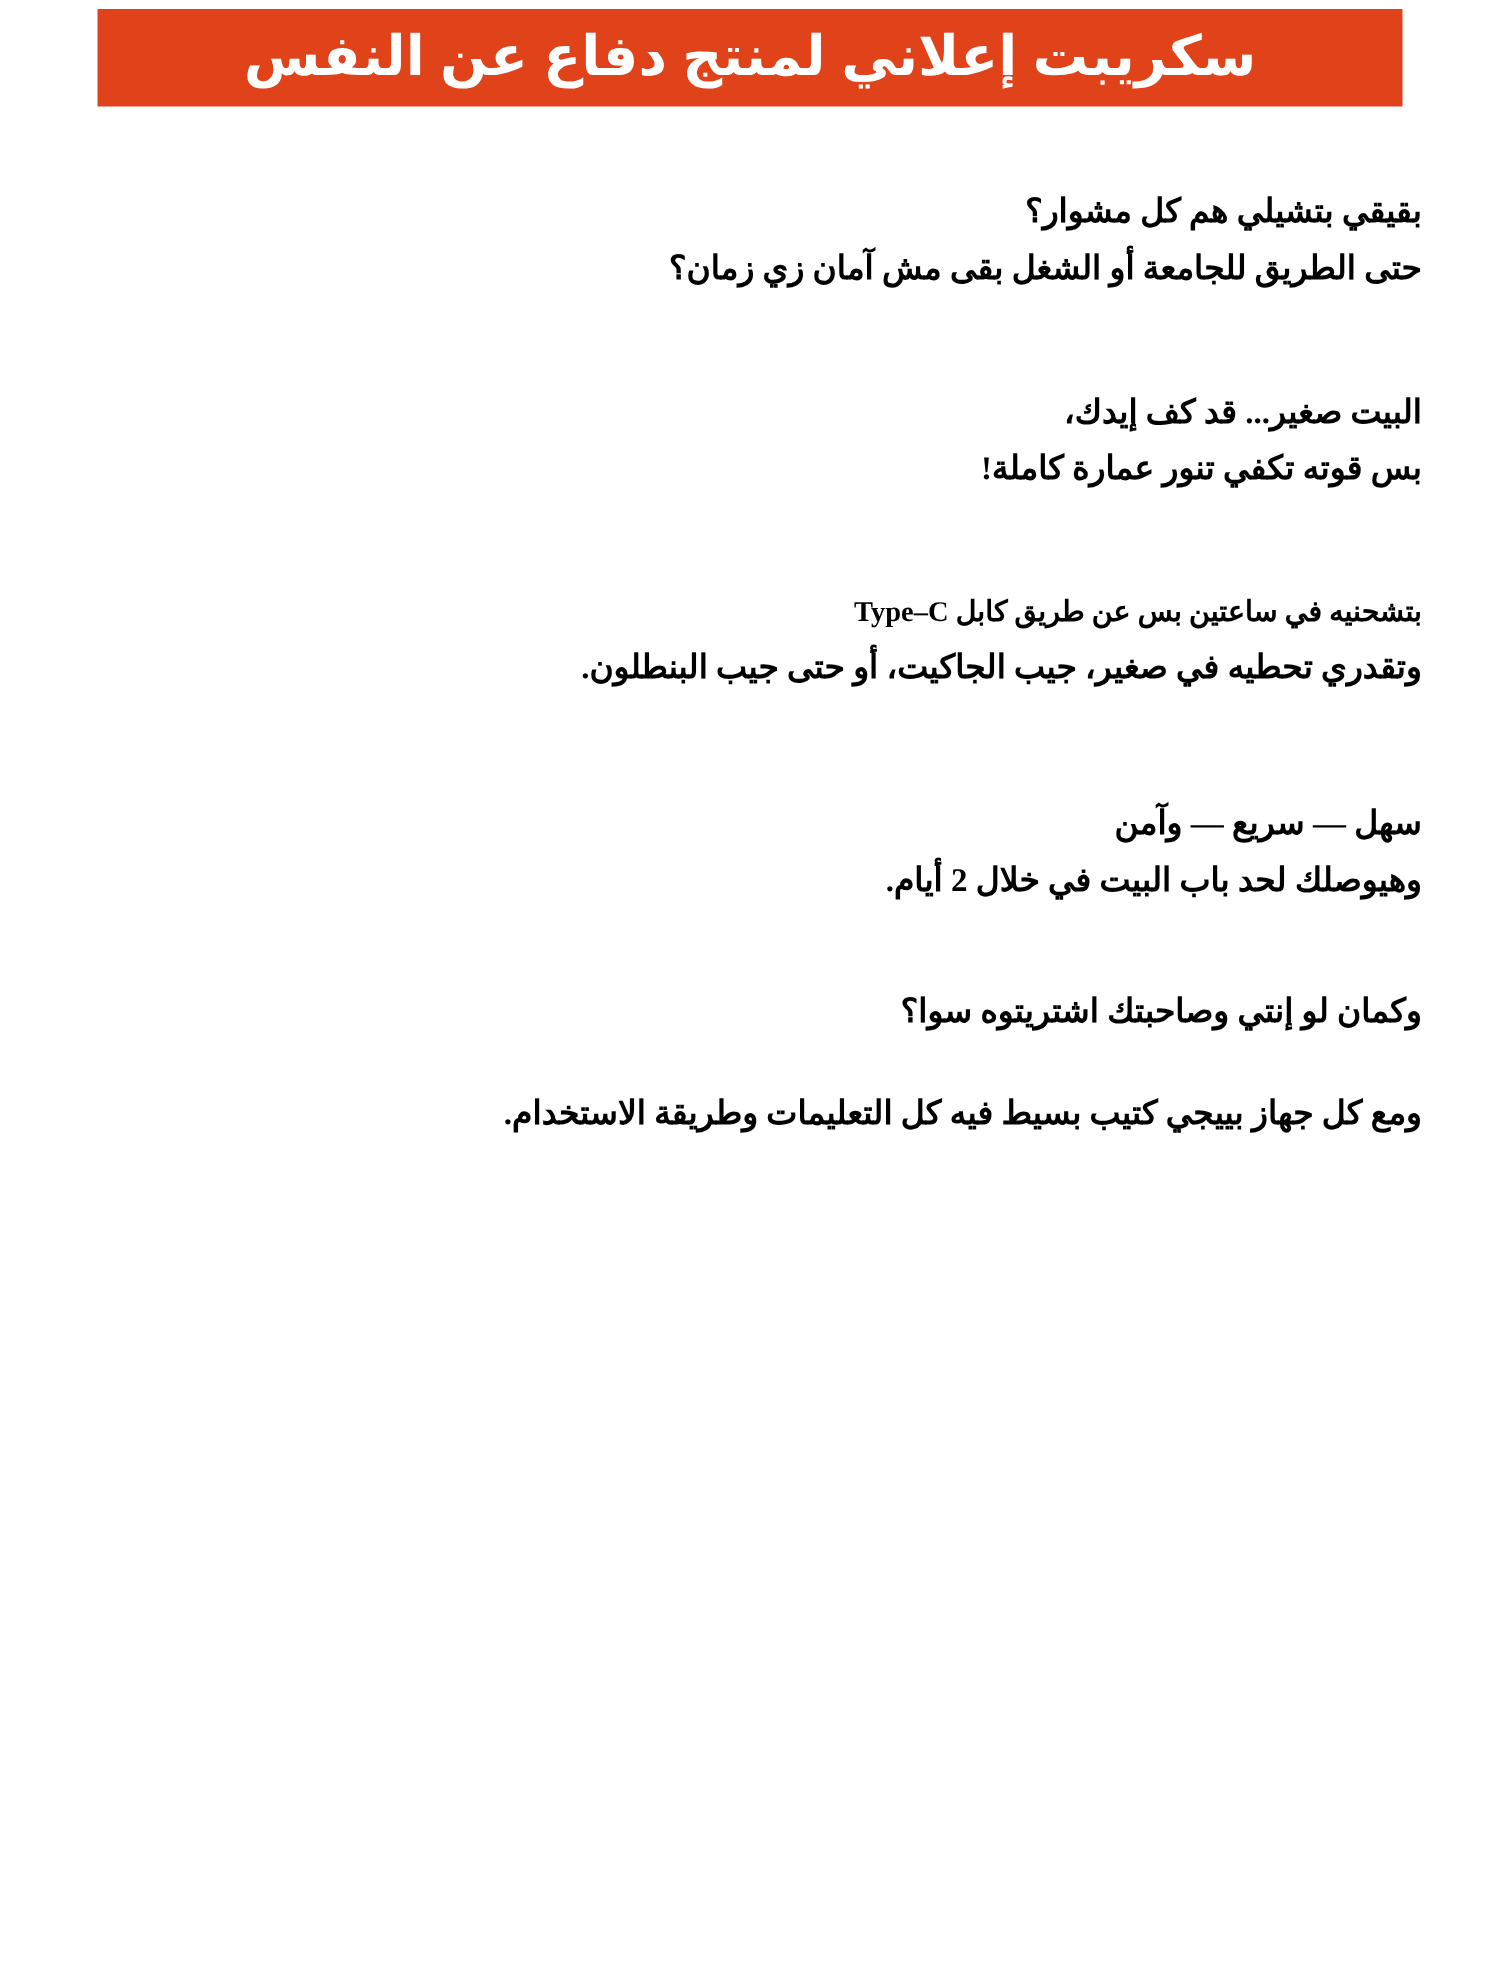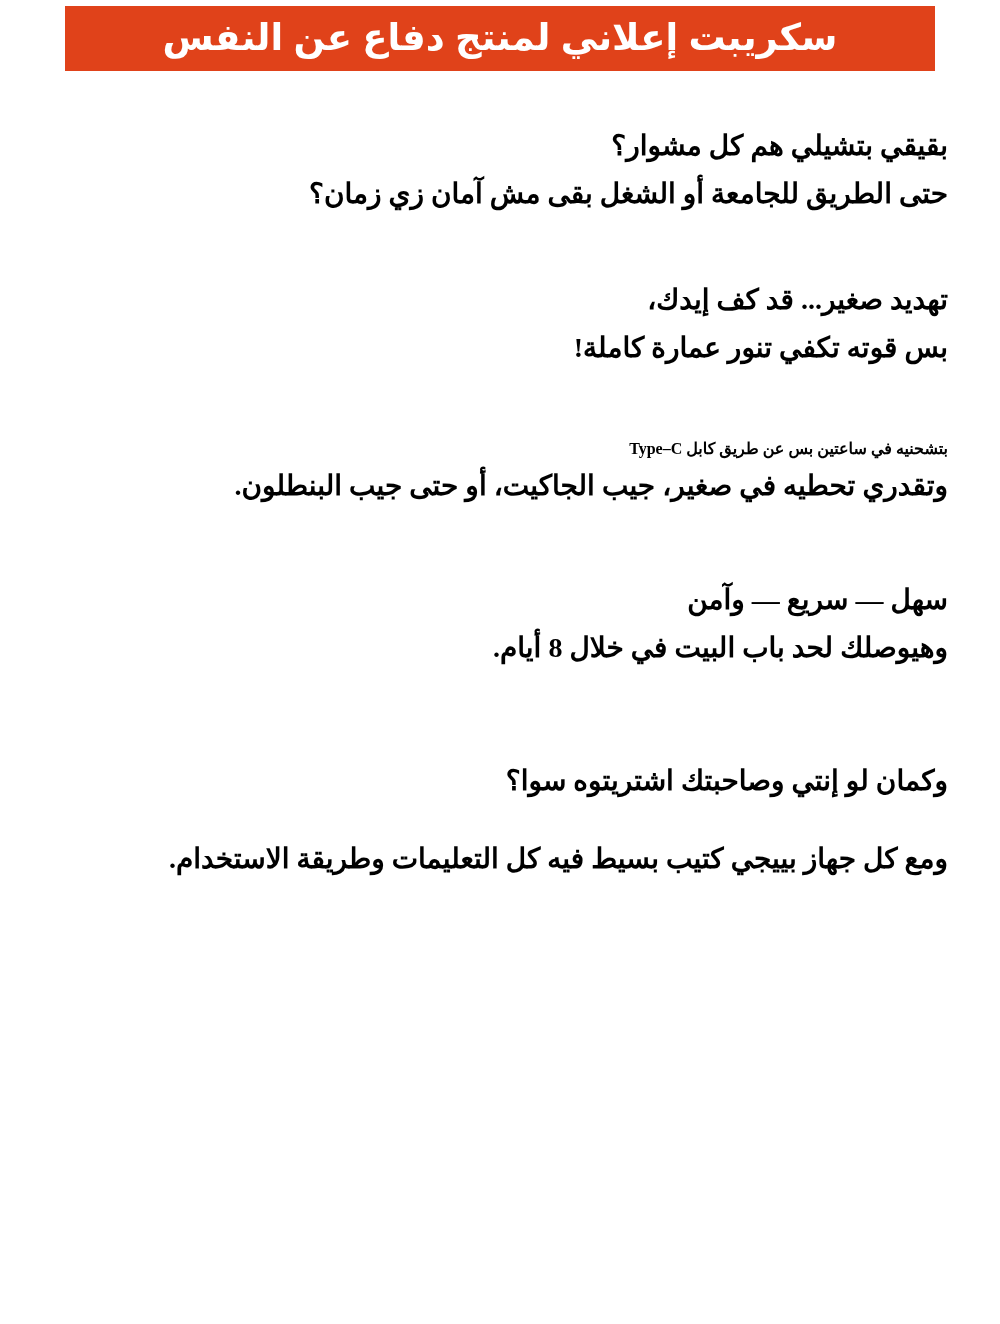--- a/index.html
+++ b/index.html
@@ -51,70 +51,70 @@
     padding: 0 52px 0 52px;
     direction: rtl;
   }
   .block {
     margin: 0 0 42px 0;
   }
   .block:last-child {
     margin-bottom: 0;
   }
   .line {
-    font-size: 28px;
+    font-size: 22px;
     line-height: 1.72;
     text-align: right;
     font-family: "Liberation Serif", "DejaVu Serif", serif;
     font-weight: bold;
     white-space: pre-wrap;
   }
   
   .block.b1 { margin-top: 14px; margin-bottom: 58px; }
   .block.b2 { margin-bottom: 62px; }
   .block.b3 { margin-bottom: 62px; }
   .block.b4 { margin-bottom: 66px; }
-  .block.b5 { margin-bottom: 84px; }
+  .block.b5 { margin-bottom: 50px; }
   .block.b6 { margin-bottom: 30px; }
   .block.b7 { margin-bottom: 58px; }
   .block.b8 { margin-bottom: 0; }
   .line.big {
-    font-size: 16px;
+    font-size: 19px;
   }
 </style>
 </head>
 <body>
 
 <div class="page">
 
   <div class="title-banner">
     <div class="title-text">سكريبت إعلاني لمنتج دفاع عن النفس</div>
   </div>
 
   <div class="body-wrap">
 
     <div class="block b1">
       <div class="line">بقيقي بتشيلي هم كل مشوار؟</div>
       <div class="line">حتى الطريق للجامعة أو الشغل بقى مش آمان زي زمان؟</div>
     </div>
 
 
     <div class="block b3">
-      <div class="line">تهديد صغير... قد كف إيدك،</div>
+      <div class="line">البيت صغير... قد كف إيدك،</div>
       <div class="line">بس قوته تكفي تنور عمارة كاملة!</div>
     </div>
 
     <div class="block b4">
       <div class="line big">بتشحنيه في ساعتين بس عن طريق كابل Type–C</div>
       <div class="line">وتقدري تحطيه في صغير، جيب الجاكيت، أو حتى جيب البنطلون.</div>
     </div>
 
     <div class="block b5">
       <div class="line">سهل — سريع — وآمن</div>
-      <div class="line">وهيوصلك لحد باب البيت في خلال 8 أيام.</div>
+      <div class="line">وهيوصلك لحد باب البيت في خلال 2 أيام.</div>
     </div>
 
     <div class="block b6">
       <div class="line">وكمان لو إنتي وصاحبتك اشتريتوه سوا؟</div>
     </div>
 
     <div class="block b7">
       <div class="line">ومع كل جهاز بييجي كتيب بسيط فيه كل التعليمات وطريقة الاستخدام.</div>
     </div>
 

